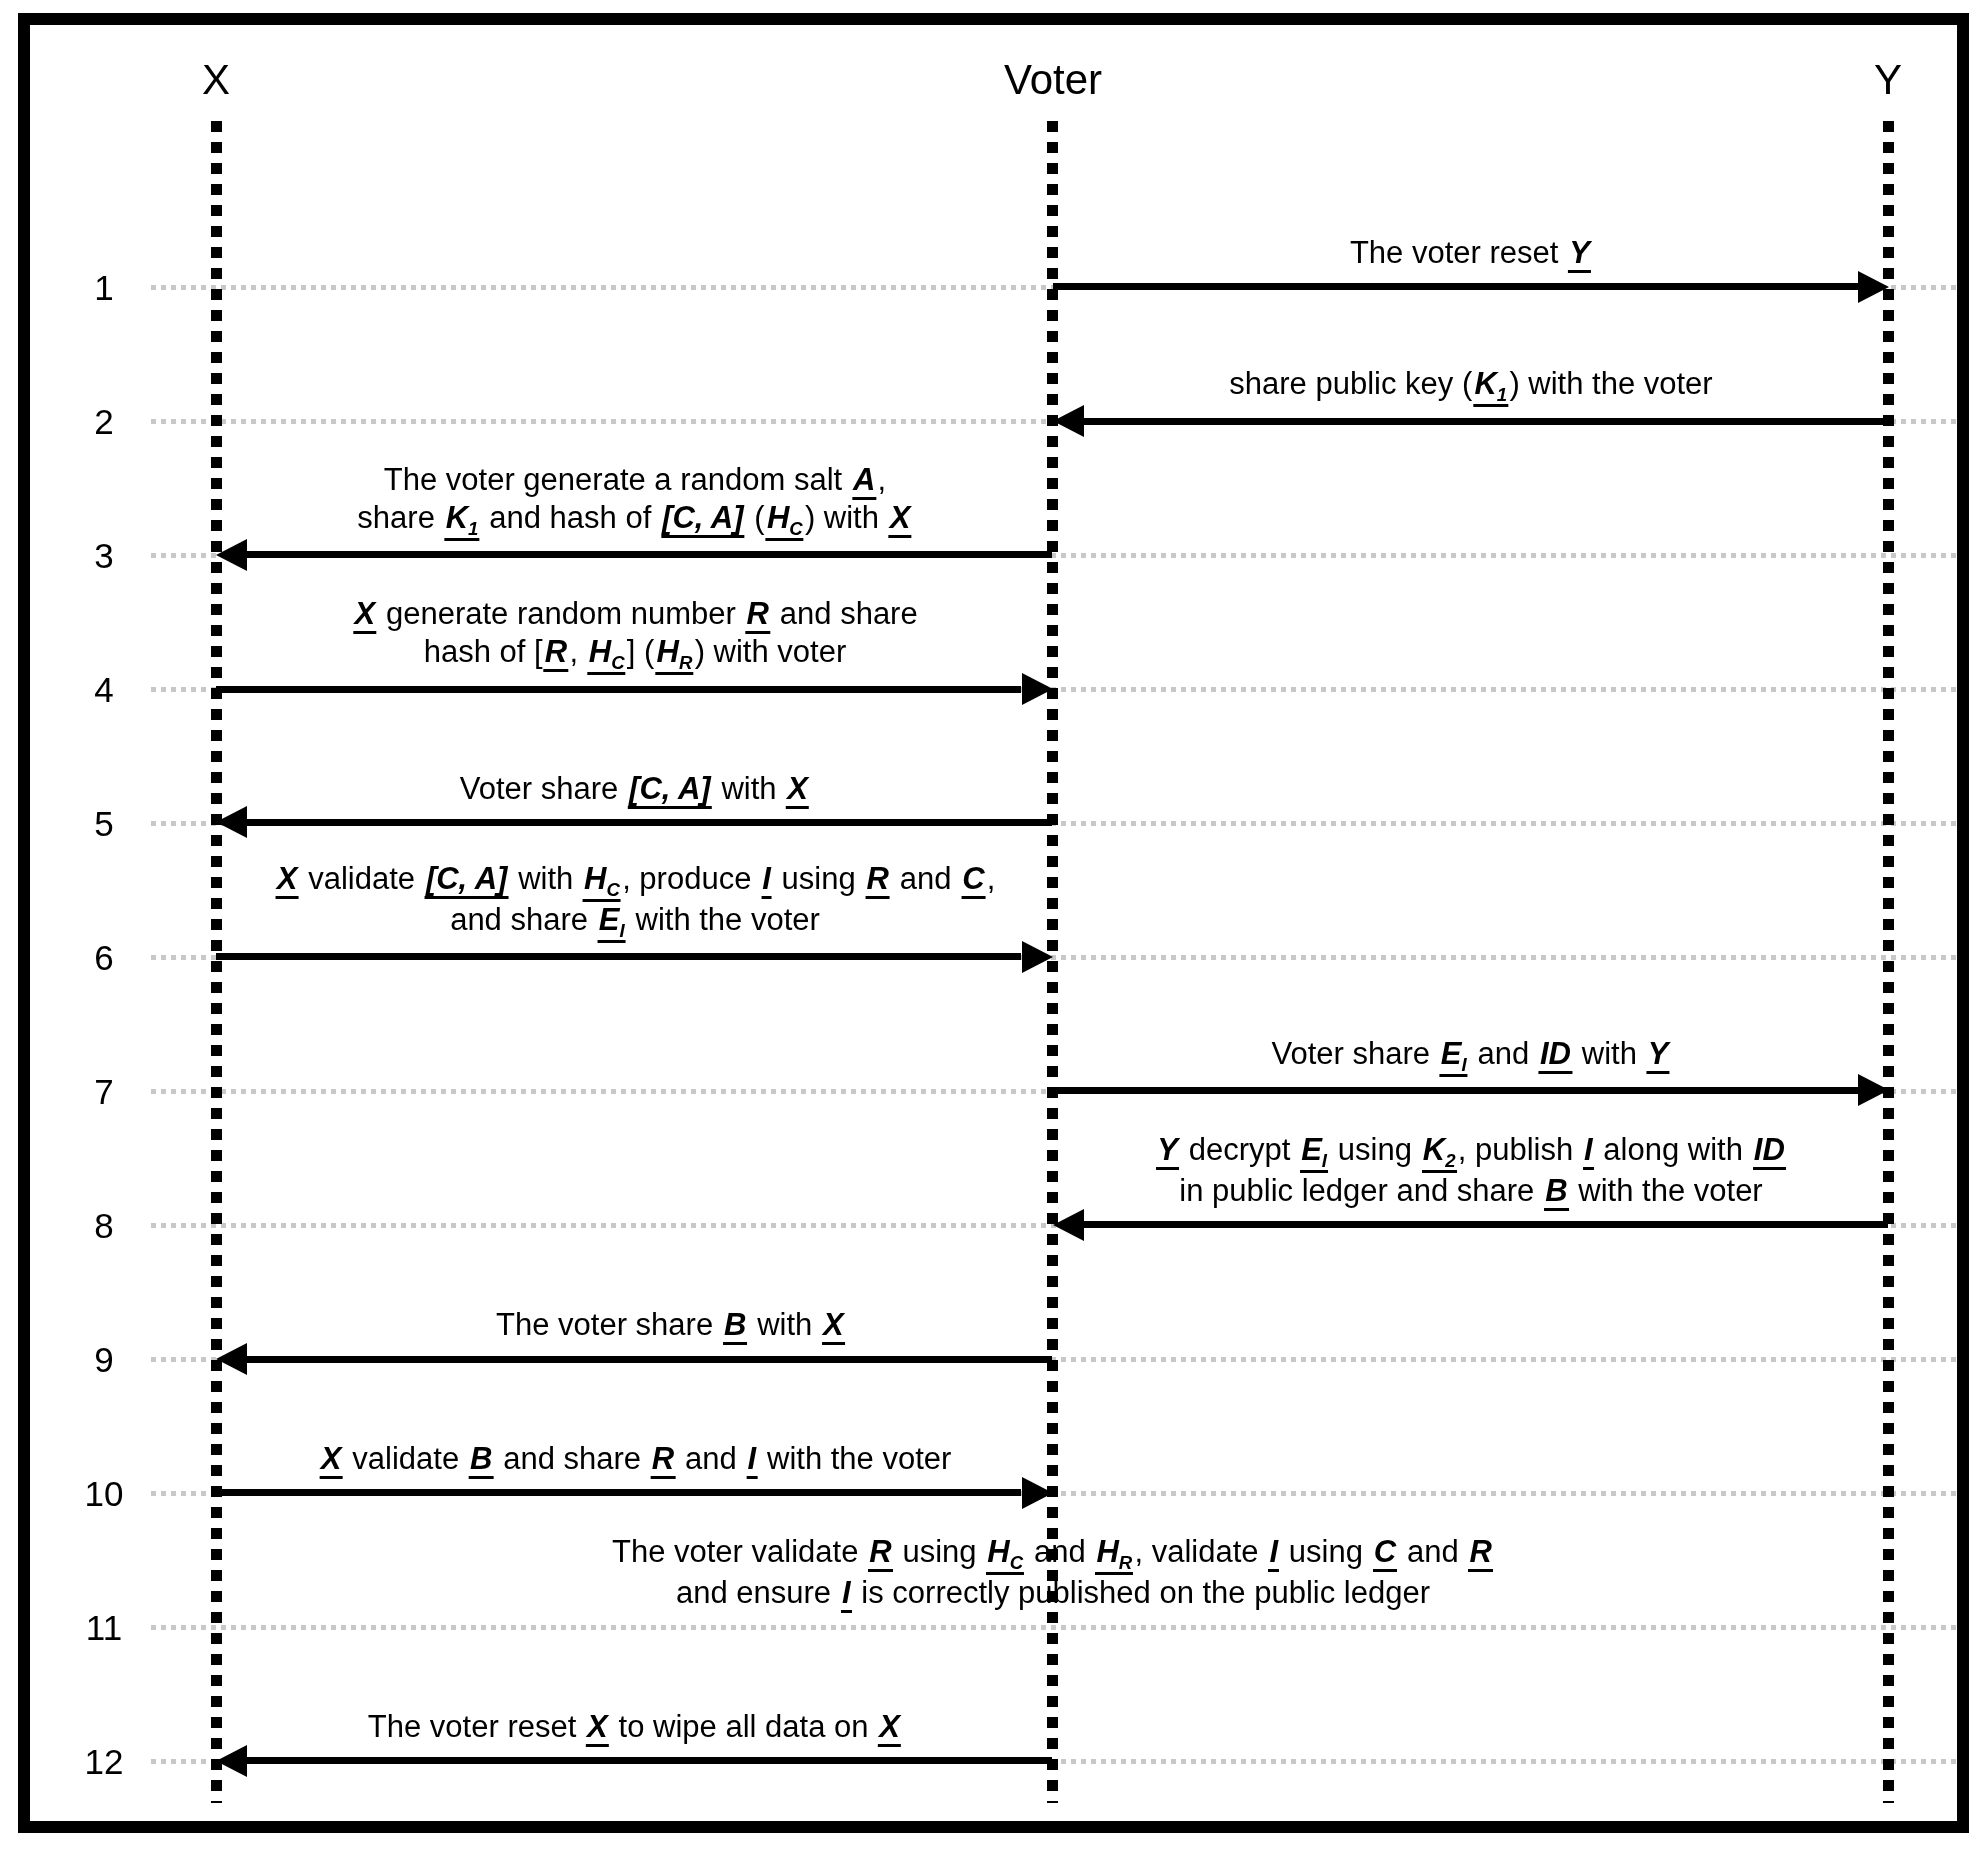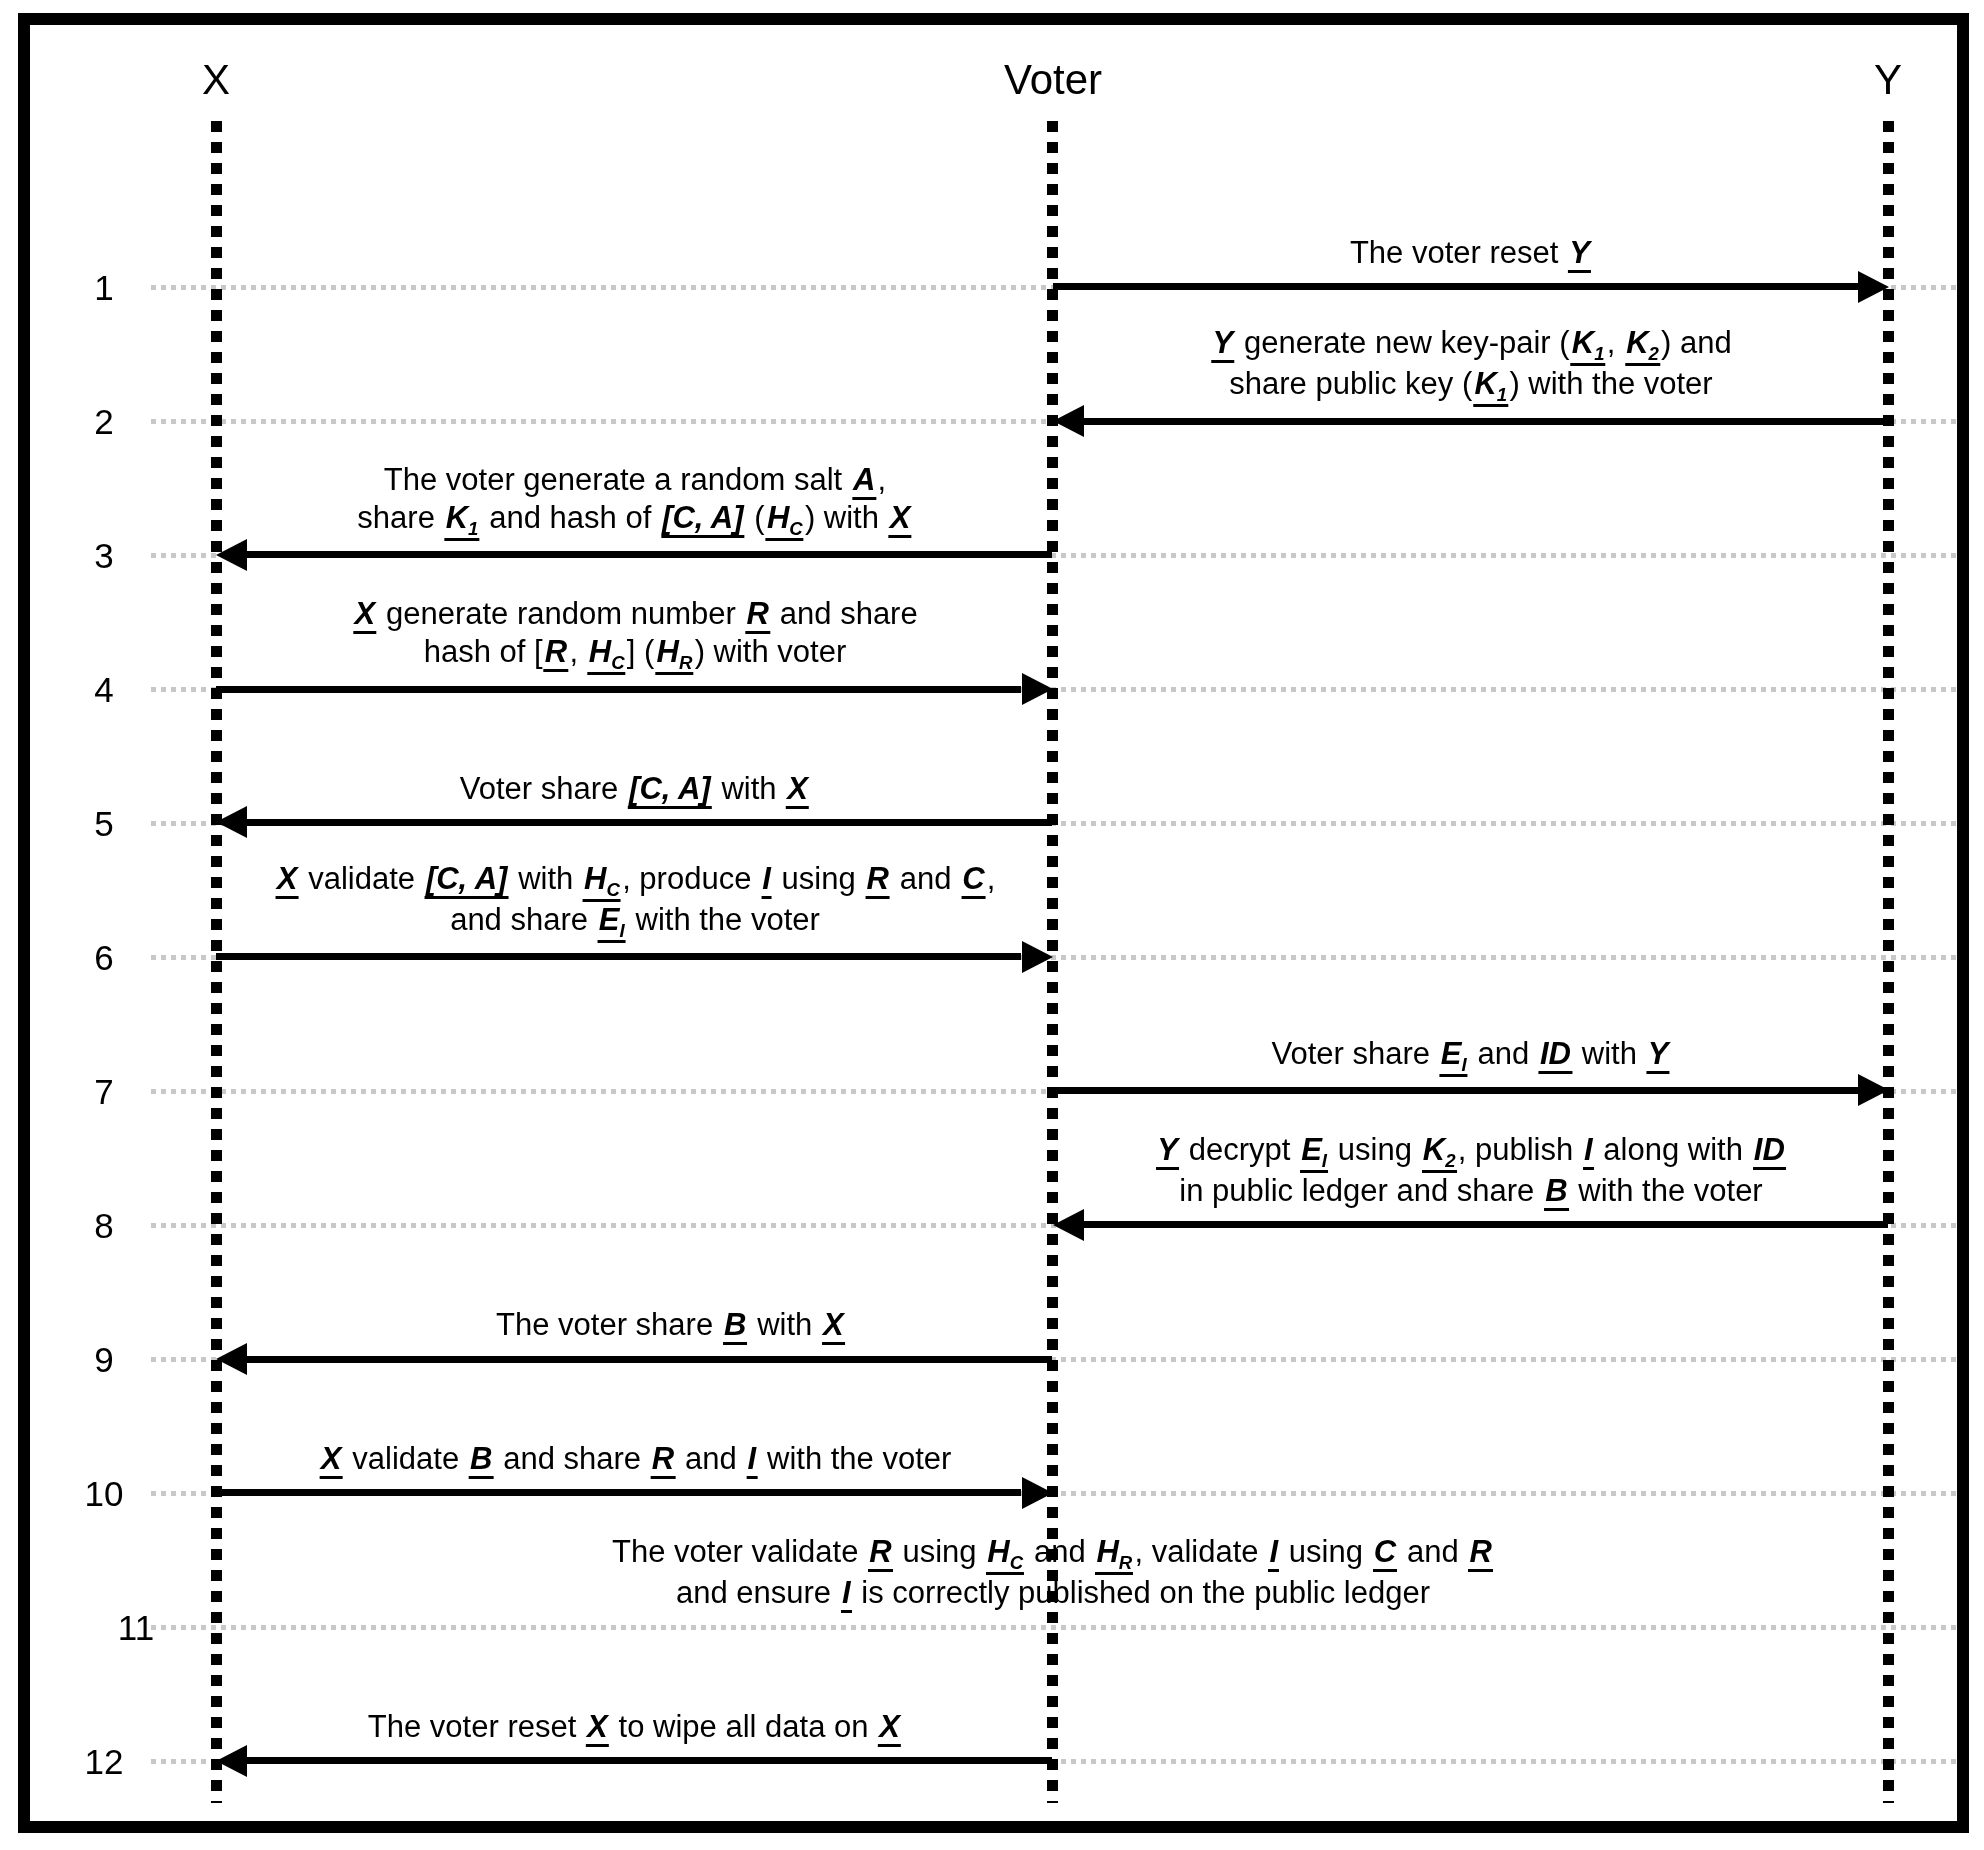--- a/index.html
+++ b/index.html
@@ -47,21 +47,20 @@
       <div class="msg" style="left: 1471px; bottom: 1577px;">
         <div class="msg-line"><span>The voter reset </span><span class="var"><span>Y</span></span></div>
       </div>
     </div>
     <div class="row">
       <div class="row-num" style="left: 104px; top: 421px;">2</div>
       <div class="gridline" style="top: 419px;"></div>
       <div class="arrow-shaft" style="left: 1083px; width: 805px; top: 418px;"></div>
       <div class="arrow-head left" style="left: 1053px; top: 405px;"></div>
       <div class="msg" style="left: 1471px; bottom: 1443px;">
-        <div class="msg-line"><span class="var"><span>Y</span></span><span> generate new key-pair (</span><span class="var"><span>K</span><sub>1</sub></span><span>, </span><span class="var"><span>K</span><sub>2</sub></span><span>) and</span></div>
         <div class="msg-line"><span>share public key (</span><span class="var"><span>K</span><sub>1</sub></span><span>) with the voter</span></div>
       </div>
     </div>
     <div class="row">
       <div class="row-num" style="left: 104px; top: 555px;">3</div>
       <div class="gridline" style="top: 553px;"></div>
       <div class="arrow-shaft" style="left: 247px; width: 805px; top: 551px;"></div>
       <div class="arrow-head left" style="left: 216px; top: 539px;"></div>
       <div class="msg" style="left: 635px; bottom: 1309px;">
         <div class="msg-line"><span>The voter generate a random salt </span><span class="var"><span>A</span></span><span>,</span></div>
@@ -128,21 +127,21 @@
     <div class="row">
       <div class="row-num" style="left: 104px; top: 1493px;">10</div>
       <div class="gridline" style="top: 1491px;"></div>
       <div class="arrow-shaft" style="left: 216px; width: 805px; top: 1489px;"></div>
       <div class="arrow-head right" style="left: 1022px; top: 1477px;"></div>
       <div class="msg" style="left: 635px; bottom: 371px;">
         <div class="msg-line"><span class="var"><span>X</span></span><span> validate </span><span class="var"><span>B</span></span><span> and share </span><span class="var"><span>R</span></span><span> and </span><span class="var"><span>I</span></span><span> with the voter</span></div>
       </div>
     </div>
     <div class="row">
-      <div class="row-num" style="left: 104px; top: 1627px; margin-left: 32px;">11</div>
+      <div class="row-num" style="left: 104px; top: 1627px;">11</div>
       <div class="gridline" style="top: 1625px;"></div>
       <div class="msg" style="left: 1053px; bottom: 237px;">
         <div class="msg-line"><span>The voter validate </span><span class="var"><span>R</span></span><span> using </span><span class="var"><span>H</span><sub>C</sub></span><span> and </span><span class="var"><span>H</span><sub>R</sub></span><span>, validate </span><span class="var"><span>I</span></span><span> using </span><span class="var"><span>C</span></span><span> and </span><span class="var"><span>R</span></span></div>
         <div class="msg-line"><span>and ensure </span><span class="var"><span>I</span></span><span> is correctly published on the public ledger</span></div>
       </div>
     </div>
     <div class="row">
       <div class="row-num" style="left: 104px; top: 1761px;">12</div>
       <div class="gridline" style="top: 1759px;"></div>
       <div class="arrow-shaft" style="left: 247px; width: 805px; top: 1757px;"></div>

